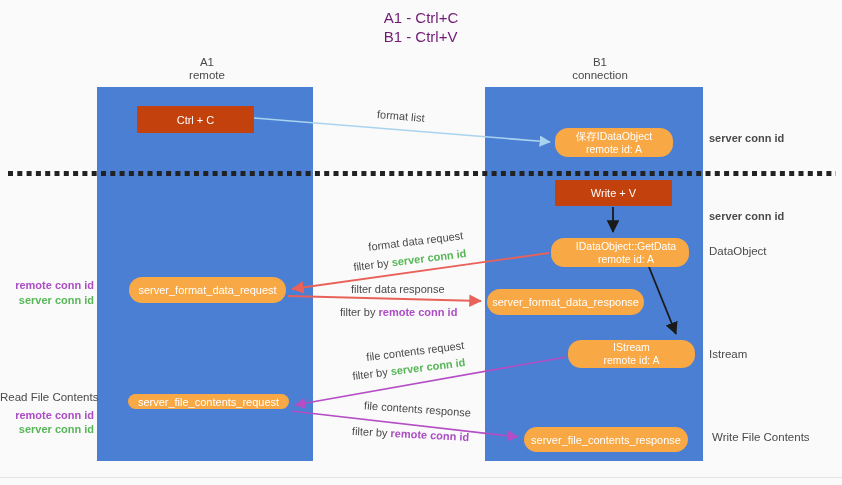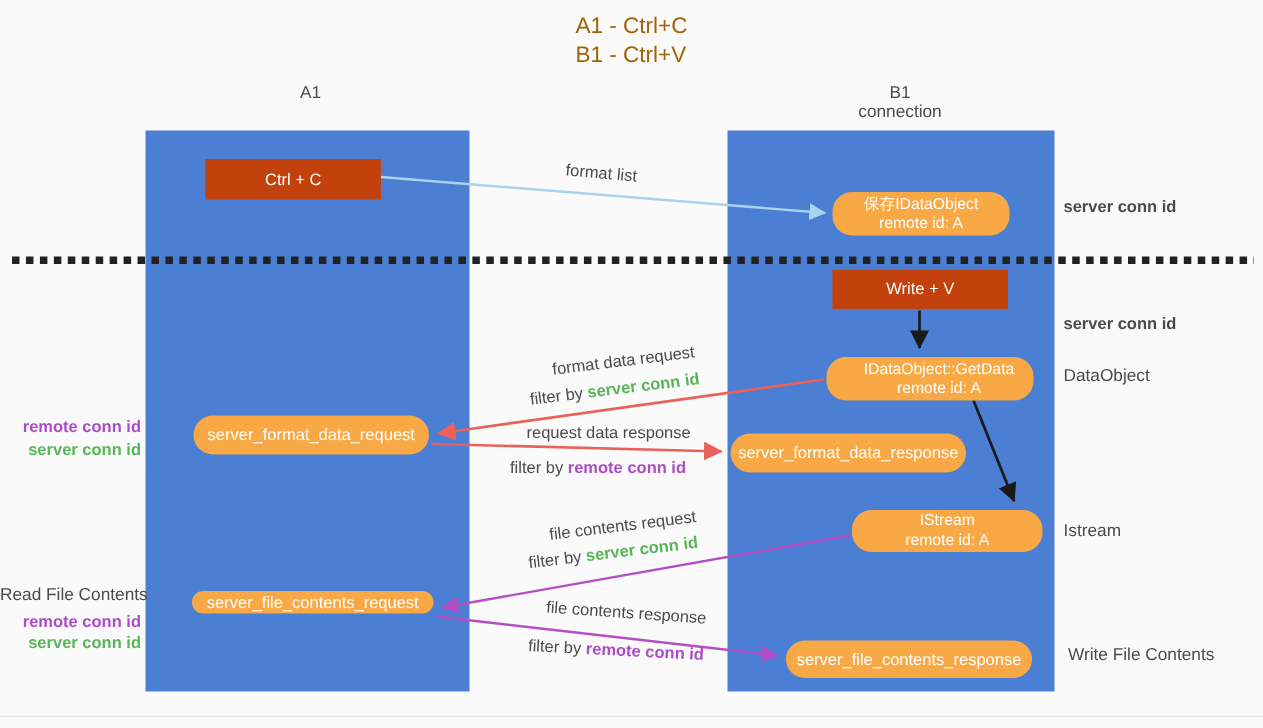--- a/index.html
+++ b/index.html
@@ -7,21 +7,21 @@
     width:842px;height:485px;
     background:#fafafa;
     font-family:"Liberation Sans",sans-serif;
     position:relative;overflow:hidden;
     color:#404040;
   }
   .stage{position:absolute;left:0;top:0;width:842px;height:485px;}
 
   .title{
     position:absolute;left:0;right:0;top:8px;text-align:center;
-    font-size:15px;line-height:19px;color:#a16207;
+    font-size:15px;line-height:19px;color:#701a75;
   }
   .title .inner{display:inline-block;text-align:left;}
 
   .col-header{
     position:absolute;width:140px;text-align:center;
     font-size:11.5px;line-height:13px;color:#4a4a4a;
   }
   .col-header.a{left:137px;top:56px;}
   .col-header.b{left:530px;top:56px;}
 
@@ -77,20 +77,21 @@
 
   <div class="title">
     <div class="inner">
       <div>A1 - Ctrl+C</div>
       <div>B1 - Ctrl+V</div>
     </div>
   </div>
 
   <div class="col-header a">
     <div>A1</div>
+    <div>remote</div>
   </div>
   <div class="col-header b">
     <div>B1</div>
     <div>connection</div>
   </div>
 
   <div class="lifeline a"></div>
   <div class="lifeline b"></div>
 
   <svg class="arrows" viewBox="0 0 842 485">
@@ -166,21 +167,21 @@
   </div>
 
   <div class="lbl" style="left:377px;top:110px;transform:rotate(5deg);">format list</div>
 
   <div class="lbl" style="left:368px;top:235px;transform:rotate(-7deg);">format data request</div>
 
   <div class="lbl" style="left:353px;top:254px;transform:rotate(-7deg);">
     <span>filter by </span><span class="id-green">server conn id</span>
   </div>
 
-  <div class="lbl" style="left:351px;top:283px;">request data response</div>
+  <div class="lbl" style="left:351px;top:283px;">filter data response</div>
 
   <div class="lbl" style="left:340px;top:306px;">
     <span>filter by </span><span class="id-purple">remote conn id</span>
   </div>
 
   <div class="lbl" style="left:366px;top:345px;transform:rotate(-7deg);">file contents request</div>
 
   <div class="lbl" style="left:352px;top:363px;transform:rotate(-7deg);">
     <span>filter by </span><span class="id-green">server conn id</span>
   </div>

